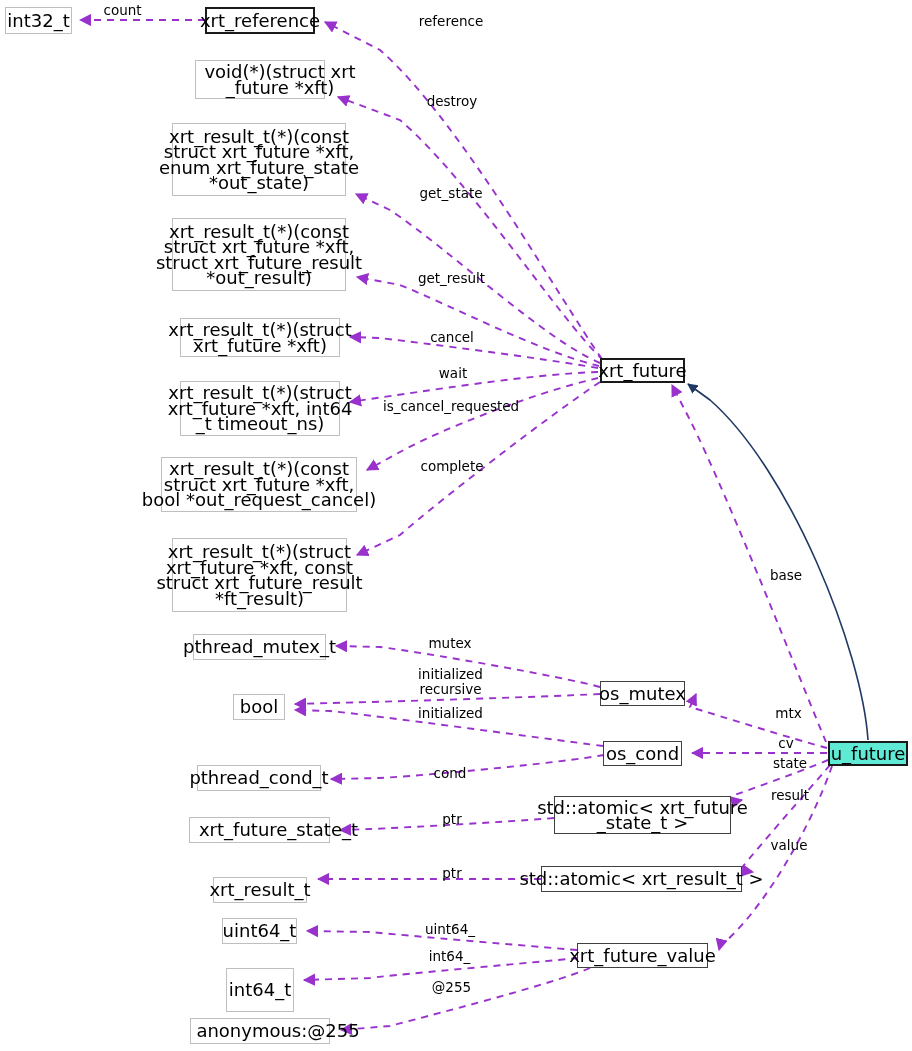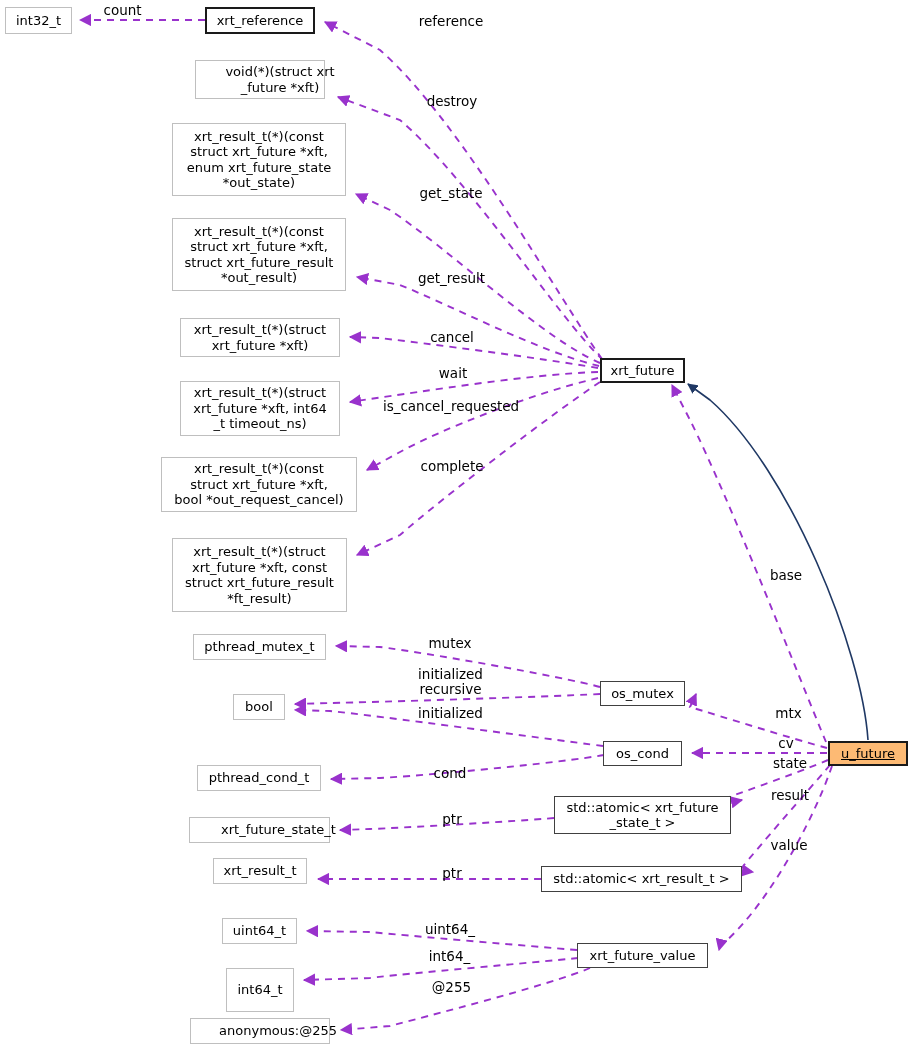--- a/index.html
+++ b/index.html
@@ -4,25 +4,25 @@
 <title>u_future collaboration diagram</title>
 <style>
   html,body{margin:0;padding:0;background:#ffffff;}
   body{width:912px;height:1051px;overflow:hidden;
        font-family:"DejaVu Sans","Liberation Sans",sans-serif;}
   #canvas{position:relative;width:912px;height:1051px;background:#fff;}
   svg#edges{position:absolute;left:0;top:0;width:912px;height:1051px;pointer-events:none;}
 
   .node{position:absolute;box-sizing:border-box;display:flex;align-items:center;
         justify-content:center;text-align:center;background:#ffffff;
-        border:1px solid #bfbfbf;color:#000;font-size:13px;line-height:15.5px;
+        border:1px solid #bfbfbf;color:#000;font-size:18px;line-height:15.5px;
         white-space:pre;z-index:5;}
   .node.bold{border:2px solid #1a1a1a;}
   .node.med{border:1.5px solid #404040;}
-  .node.filled{background:#fdba74;border:2px solid #1a1a1a;text-decoration:underline;}
+  .node.filled{background:#5eead4;border:2px solid #1a1a1a;}
 
   .edge-label{position:absolute;font-size:13.5px;line-height:15px;color:#000;
               white-space:pre;z-index:6;background:transparent;text-align:center;}
 </style>
 </head>
 <body>
 
 <div id="canvas">
 
   <svg id="edges" viewBox="0 0 912 1051" xmlns="http://www.w3.org/2000/svg">
@@ -86,21 +86,21 @@
 bool *out_request_cancel)</div>
       <div class="node" style="left: 172px; top: 538px; width: 175px; height: 74px;">xrt_result_t(*)(struct
 xrt_future *xft, const
 struct xrt_future_result
 *ft_result)</div>
       <div class="node bold" style="left: 600px; top: 358px; width: 85px; height: 25px;">xrt_future</div>
       <div class="node" style="left: 193px; top: 634px; width: 133px; height: 26px;">pthread_mutex_t</div>
       <div class="node" style="left: 233px; top: 694px; width: 52px; height: 26px;">bool</div>
       <div class="node" style="left: 197px; top: 765px; width: 124px; height: 26px;">pthread_cond_t</div>
       <div class="node" style="left: 189px; top: 817px; width: 141px; height: 26px; padding-left: 38px;">xrt_future_state_t</div>
-      <div class="node" style="left: 213px; top: 858px; width: 94px; height: 26px;">xrt_result_t</div>
+      <div class="node" style="left: 213px; top: 877px; width: 94px; height: 26px;">xrt_result_t</div>
       <div class="node" style="left: 222px; top: 918px; width: 75px; height: 26px;">uint64_t</div>
       <div class="node" style="left: 226px; top: 968px; width: 68px; height: 44px;">int64_t</div>
       <div class="node" style="left: 190px; top: 1018px; width: 140px; height: 26px; padding-left: 36px;">anonymous:@255</div>
       <div class="node med" style="left: 600px; top: 681px; width: 85px; height: 25px;">os_mutex</div>
       <div class="node med" style="left: 603px; top: 741px; width: 79px; height: 25px;">os_cond</div>
       <div class="node med" style="left: 554px; top: 796px; width: 177px; height: 38px;">std::atomic&lt; xrt_future
 _state_t &gt;</div>
       <div class="node med" style="left: 541px; top: 866px; width: 201px; height: 26px;">std::atomic&lt; xrt_result_t &gt;</div>
       <div class="node med" style="left: 577px; top: 943px; width: 131px; height: 25px;">xrt_future_value</div>
       <div class="node filled" style="left: 828px; top: 741px; width: 80px; height: 25px;">u_future</div>

